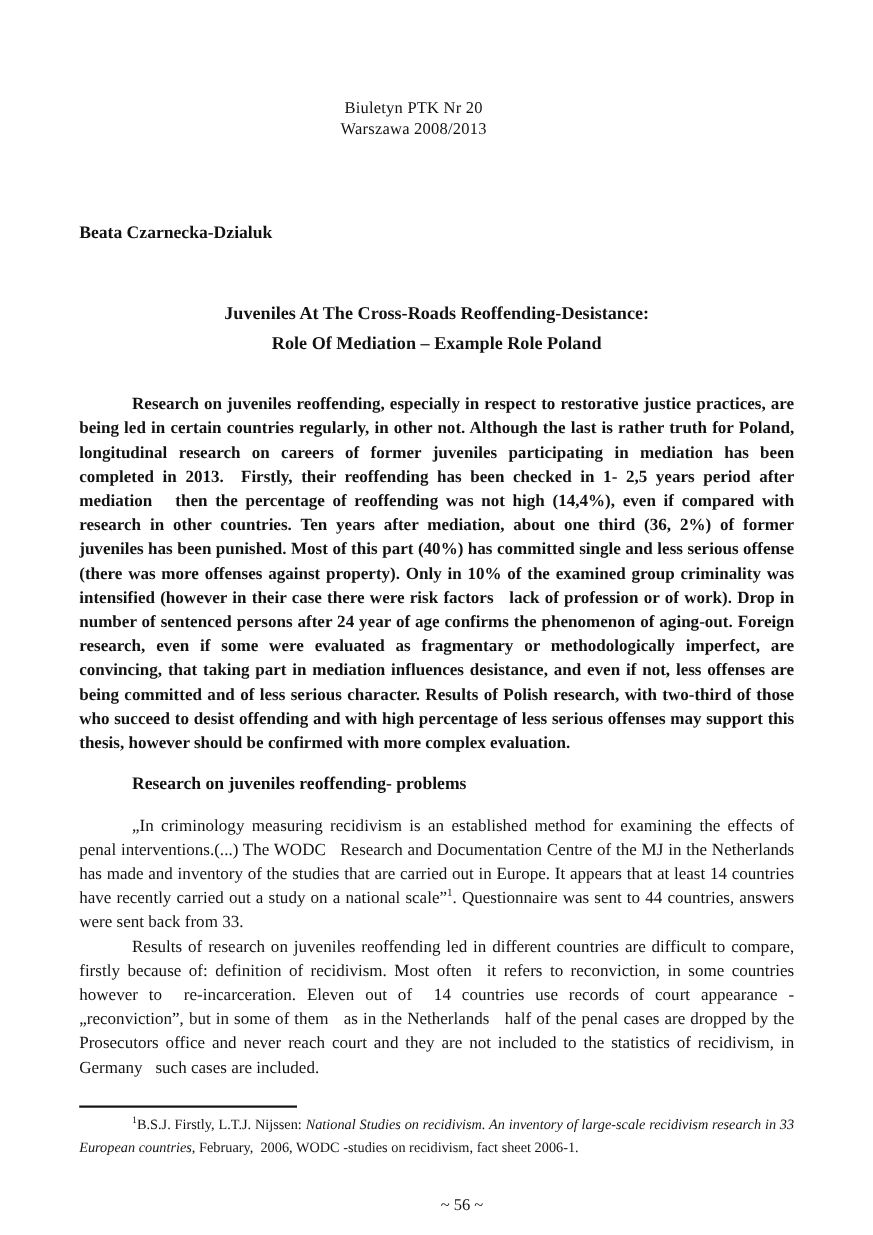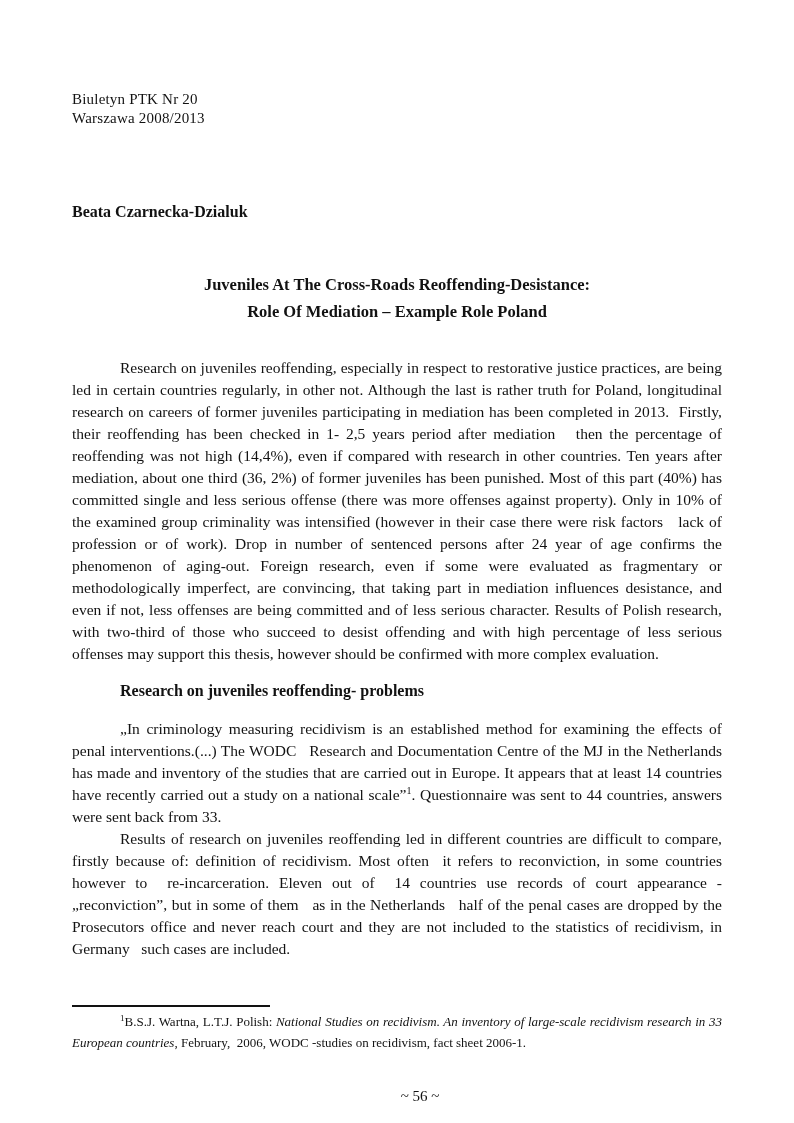--- a/index.html
+++ b/index.html
@@ -8,21 +8,21 @@
     height: 1123px;
     box-sizing: border-box;
     padding: 90px 72px 0 72px;
     position: relative;
     overflow: hidden;
     background: #ffffff;
     color: #121212;
     font-family: "Liberation Serif", serif;
   }
   .journal-header {
-    text-align: left;
+    text-align: center;
     padding-right: 42px;
     font-size: 15px;
     line-height: 19px;
     letter-spacing: 0.2px;
   }
   .author {
     margin-top: 74px;
     font-size: 16px;
     line-height: 20px;
     font-weight: bold;
@@ -35,21 +35,21 @@
     line-height: 27px;
   }
   .title .title-line { display: block; }
   .body-par {
     margin: 0;
     font-size: 15.5px;
     line-height: 22px;
     text-align: justify;
     text-indent: 48px;
   }
-  .par-intro { margin-top: 32px; }
+  .par-intro { margin-top: 32px; font-weight: bold; }
   .section-heading {
     margin: 15px 0 16px 48px;
     font-size: 16px;
     font-weight: bold;
     line-height: 22px;
   }
   sup.fnref {
     font-size: 10px;
     line-height: 0;
     vertical-align: super;
@@ -104,18 +104,18 @@
   <p class="body-par par-intro">Research on juveniles reoffending, especially in respect to restorative justice practices, are being led in certain countries regularly, in other not. Although the last is rather truth for Poland, longitudinal research on careers of former juveniles participating in mediation has been completed in 2013. &nbsp;Firstly, their reoffending has been checked in 1- 2,5 years period after mediation &nbsp;&nbsp;then the percentage of reoffending was not high (14,4%), even if compared with research in other countries. Ten years after mediation, about one third (36, 2%) of former juveniles has been punished. Most of this part (40%) has committed single and less serious offense (there was more offenses against property). Only in 10% of the examined group criminality was intensified (however in their case there were risk factors &nbsp;&nbsp;lack of profession or of work). Drop in number of sentenced persons after 24 year of age confirms the phenomenon of aging-out. Foreign research, even if some were evaluated as fragmentary or methodologically imperfect, are convincing, that taking part in mediation influences desistance, and even if not, less offenses are being committed and of less serious character. Results of Polish research, with two-third of those who succeed to desist offending and with high percentage of less serious offenses may support this thesis, however should be confirmed with more complex evaluation.</p>
 
   <h2 class="section-heading">Research on juveniles reoffending- problems</h2>
 
   <p class="body-par"><span>„In criminology measuring recidivism is an established method for examining the effects of penal interventions.(...) The WODC &nbsp;&nbsp;Research and Documentation Centre of the MJ in the Netherlands has made and inventory of the studies that are carried out in Europe. It appears that at least 14 countries have recently carried out a study on a national scale”</span><sup class="fnref">1</sup><span>. Questionnaire was sent to 44 countries, answers were sent back from 33.</span></p>
 
   <p class="body-par">Results of research on juveniles reoffending led in different countries are difficult to compare, firstly because of: definition of recidivism. Most often &nbsp;it refers to reconviction, in some countries however to &nbsp;re-incarceration. Eleven out of &nbsp;14 countries use records of court appearance - „reconviction”, but in some of them &nbsp;&nbsp;as in the Netherlands &nbsp;&nbsp;half of the penal cases are dropped by the Prosecutors office and never reach court and they are not included to the statistics of recidivism, in Germany &nbsp;&nbsp;such cases are included.</p>
 
   <div class="footnote-block">
     <div class="footnote-sep"></div>
-    <p class="footnote"><sup>1</sup><span>B.S.J. Wartna, L.T.J. Polish: </span><span class="it">National Studies on recidivism. An inventory of large-scale recidivism research in 33 European countries</span><span>, February, &nbsp;2006, WODC -studies on recidivism, fact sheet 2006-1.</span></p>
+    <p class="footnote"><sup>1</sup><span>B.S.J. Firstly, L.T.J. Nijssen: </span><span class="it">National Studies on recidivism. An inventory of large-scale recidivism research in 33 European countries</span><span>, February, &nbsp;2006, WODC -studies on recidivism, fact sheet 2006-1.</span></p>
   </div>
 
   <div class="page-number">~ 56 ~</div>
 
 </div>
 
 </body></html>

